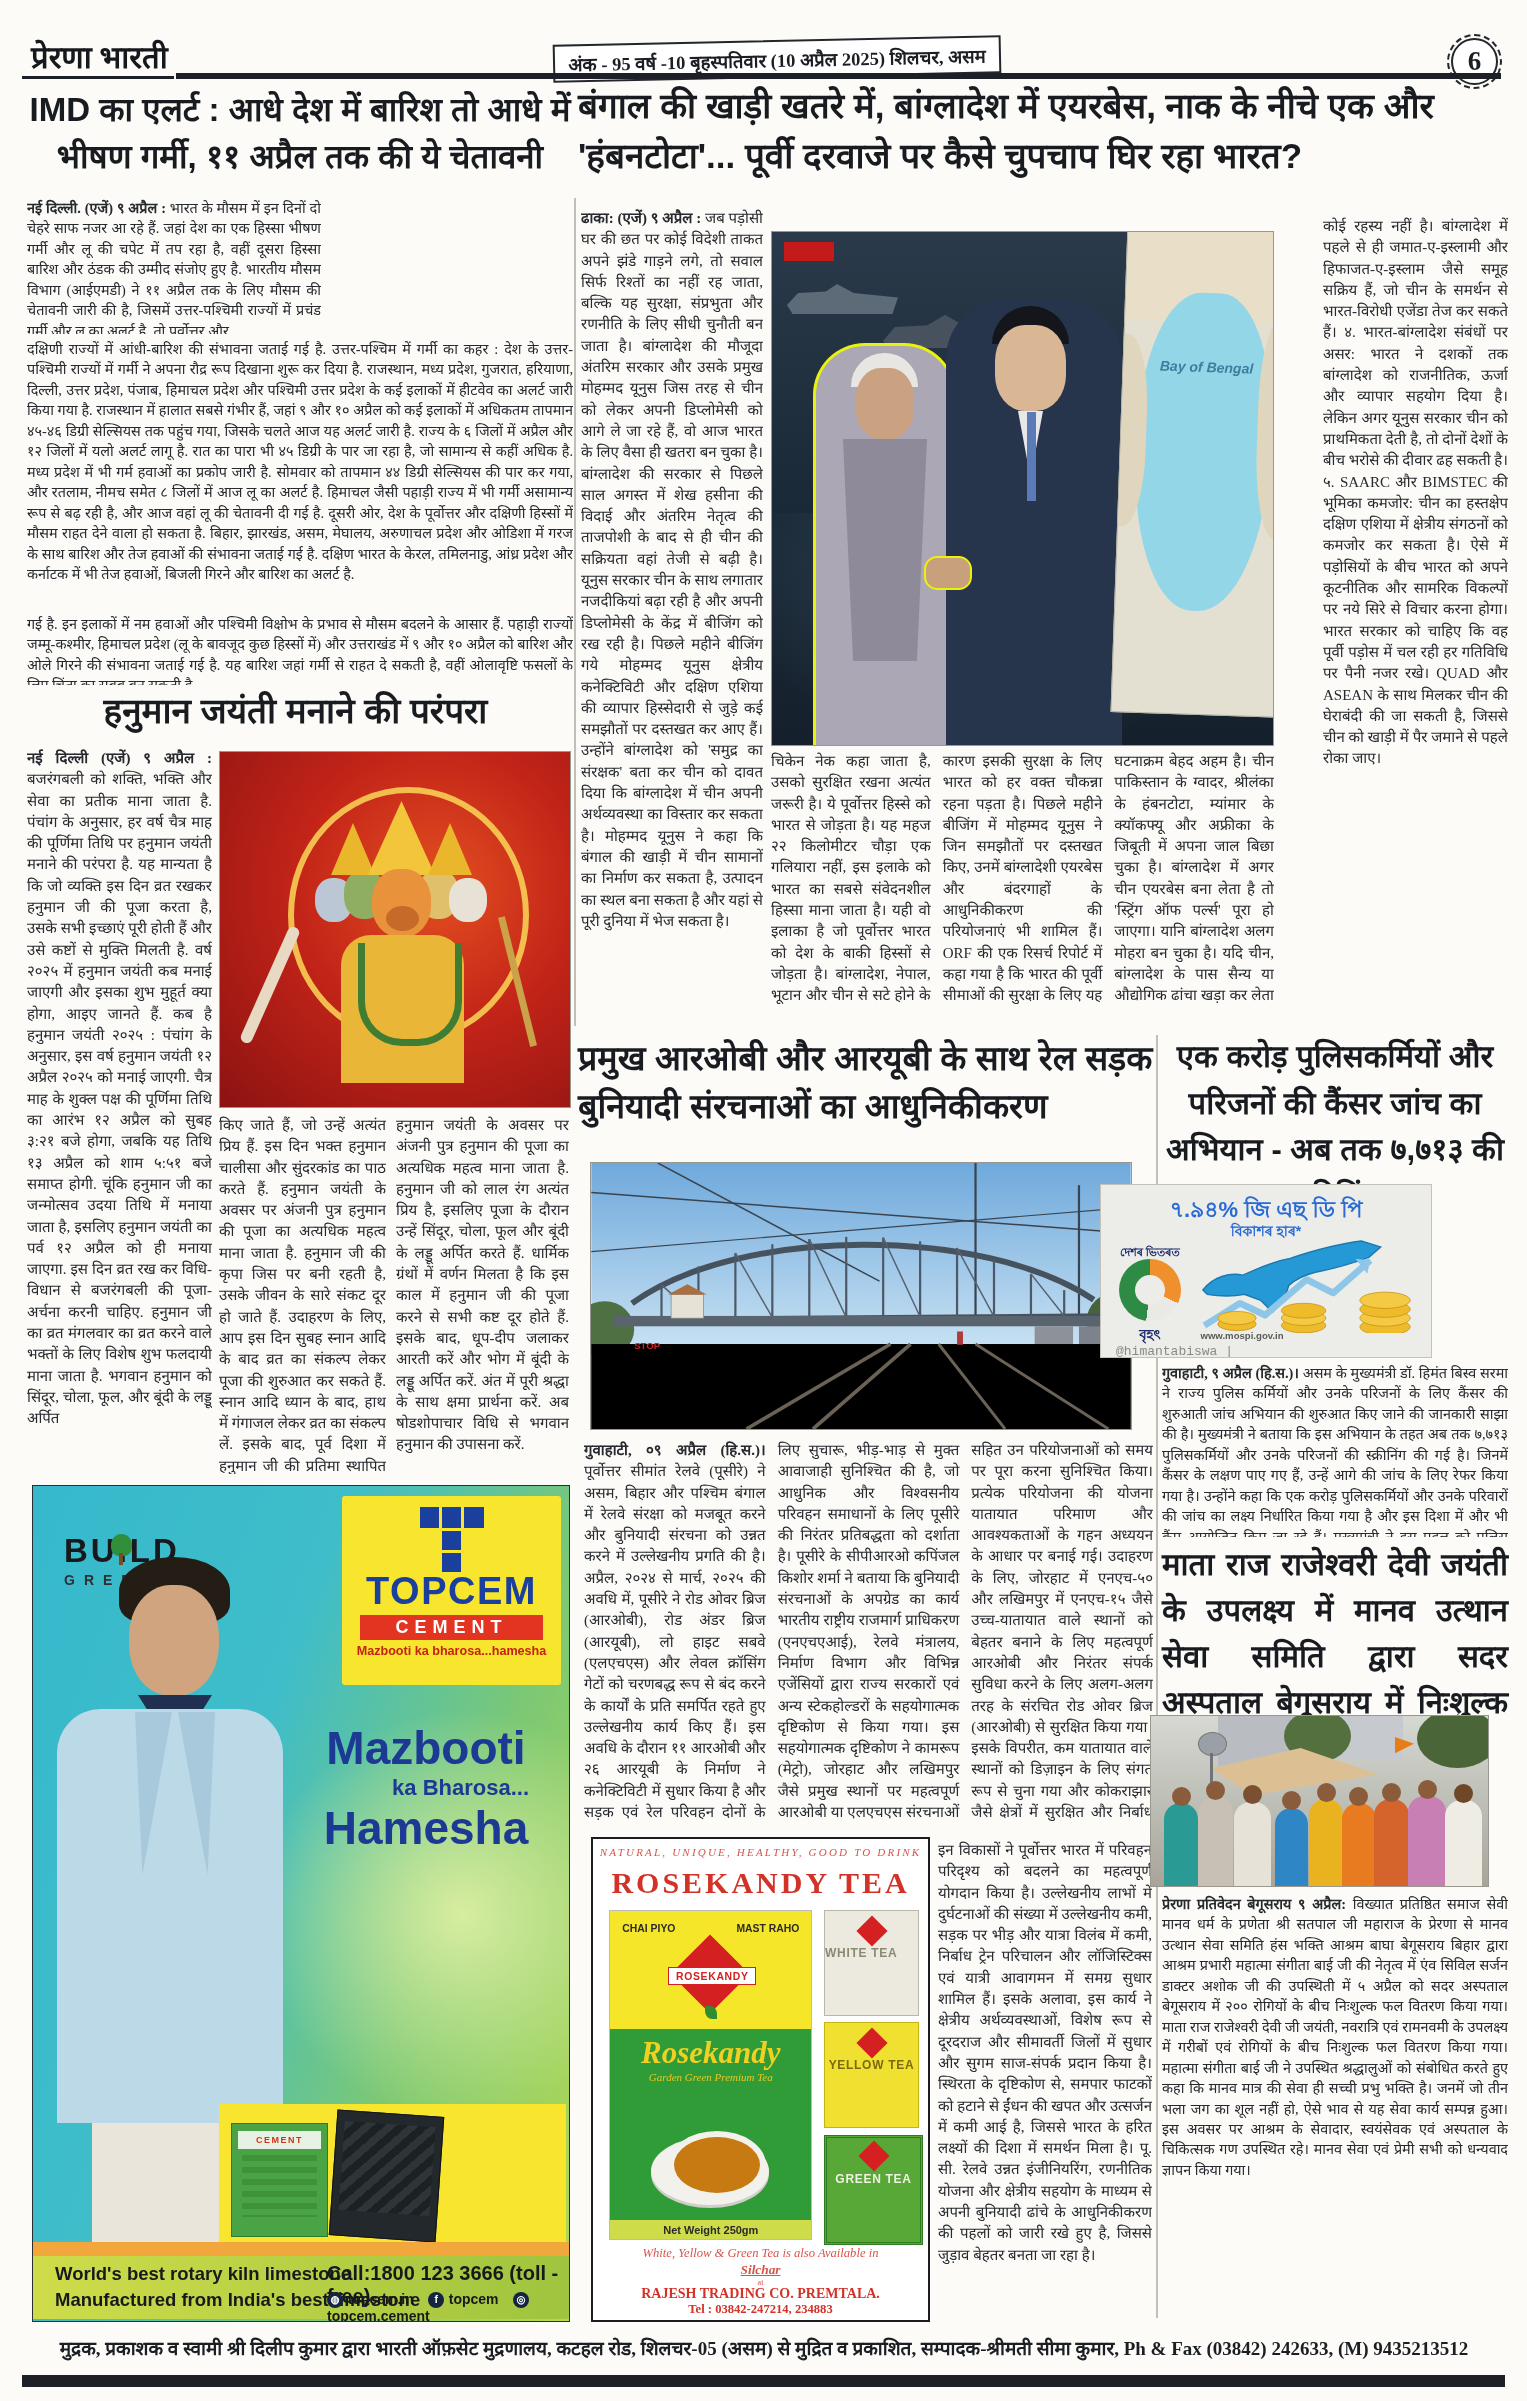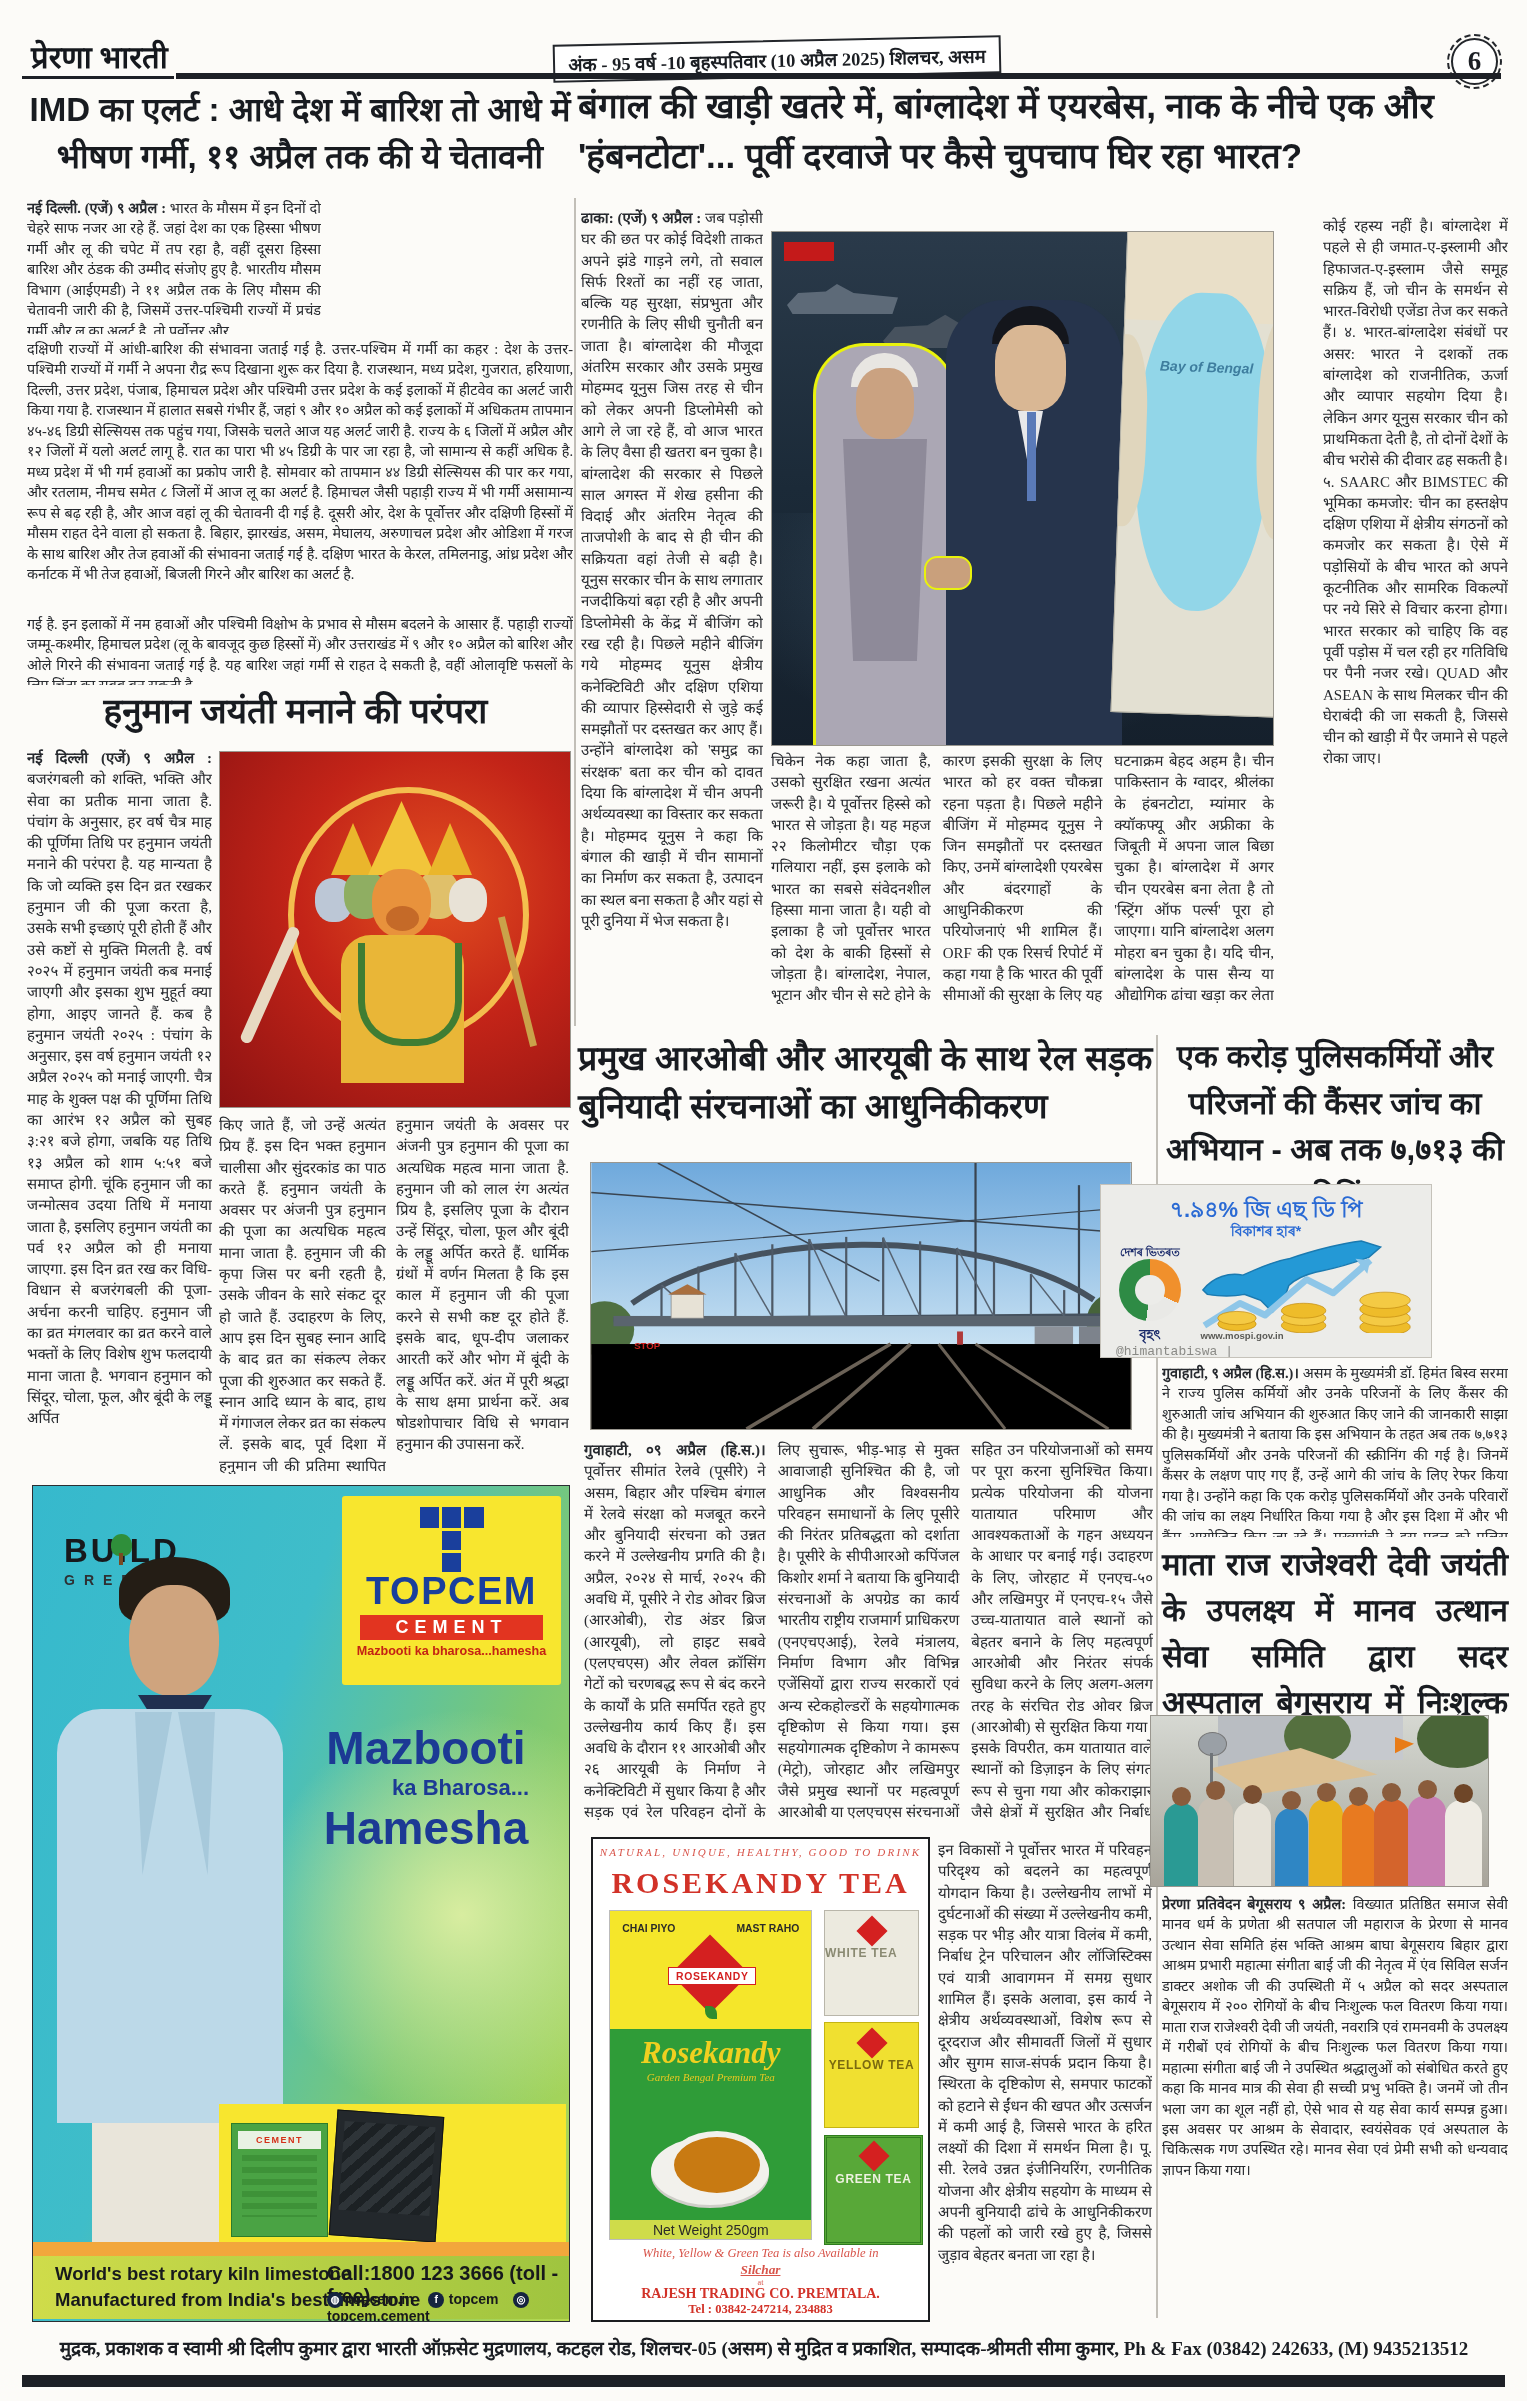--- a/index.html
+++ b/index.html
@@ -331,26 +331,26 @@
         <span style="position:absolute;left:12px;top:12px;font-family:'Liberation Sans',sans-serif;font-weight:700;font-size:10.4px;color:#2b2b28;">CHAI PIYO</span>
         <span style="position:absolute;right:12px;top:12px;font-family:'Liberation Sans',sans-serif;font-weight:700;font-size:10.4px;color:#2b2b28;">MAST RAHO</span>
         <div style="position:absolute;left:72px;top:35px;width:56px;height:56px;background:#d42020;transform:rotate(45deg);"></div>
         <div style="position:absolute;left:58px;top:56px;width:86px;height:16.3px;background:#fff;border:0.7px solid #d42020;display:flex;align-items:center;justify-content:center;">
           <span style="font-family:'Liberation Sans',sans-serif;font-weight:700;font-size:10.4px;color:#d42020;letter-spacing:0.7px;">ROSEKANDY</span>
         </div>
         <div style="position:absolute;left:95px;top:95px;width:12px;height:13.3px;background:#2f8c2f;border-radius:0 60% 0 60%;"></div>
       </div>
       <div style="position:relative;height:191px;background:#2f9c38;">
         <div style="text-align:center;padding-top:6px;font-family:'Liberation Serif',serif;font-style:italic;font-weight:700;font-size:31px;color:#f0d020;">Rosekandy</div>
-        <div style="text-align:center;font-style:italic;font-size:11px;color:#e8c820;">Garden Bengal Premium Tea</div>
+        <div style="text-align:center;font-style:italic;font-size:11px;color:#e8c820;">Garden Green Premium Tea</div>
         <div style="position:absolute;left:41px;top:108px;width:118px;height:68px;border-radius:50%;background:#f2f1ec;box-shadow:0 3px 0 #cfcec8;"></div>
         <div style="position:absolute;left:58px;top:102px;width:86px;height:56px;border-radius:50%;background:#c87a12;border:6px solid #f2f1ec;"></div>
       </div>
       <div style="height:19px;background:#cfdc4a;display:flex;align-items:center;justify-content:center;">
-        <span style="font-family:'Liberation Sans',sans-serif;font-weight:400;font-size:14px;color:#2b2b28;">Net Weight 250gm</span>
+        <span style="font-family:'Liberation Sans',sans-serif;font-weight:700;font-size:11px;color:#2b2b28;">Net Weight 250gm</span>
       </div>
     </div>
 
     <div class="abs" style="left:231px;top:71px;width:93px;height:104px;background:#eceadf;border:0.7px solid #b9b6aa;text-align:left;">
       <div style="margin:9px auto 4.4px;width:22px;height:22px;background:#d42020;transform:rotate(45deg);"></div>
       <div style="font-family:'Liberation Sans',sans-serif;font-weight:700;font-size:12px;color:#8a8a72;letter-spacing:0.7px;">WHITE TEA</div>
     </div>
     <div class="abs" style="left:231px;top:183px;width:93px;height:104px;background:#f0e030;border:0.7px solid #c5b414;text-align:center;">
       <div style="margin:9px auto 4.4px;width:22px;height:22px;background:#d42020;transform:rotate(45deg);"></div>
       <div style="font-family:'Liberation Sans',sans-serif;font-weight:700;font-size:12px;color:#7a6a10;letter-spacing:0.7px;">YELLOW TEA</div>

